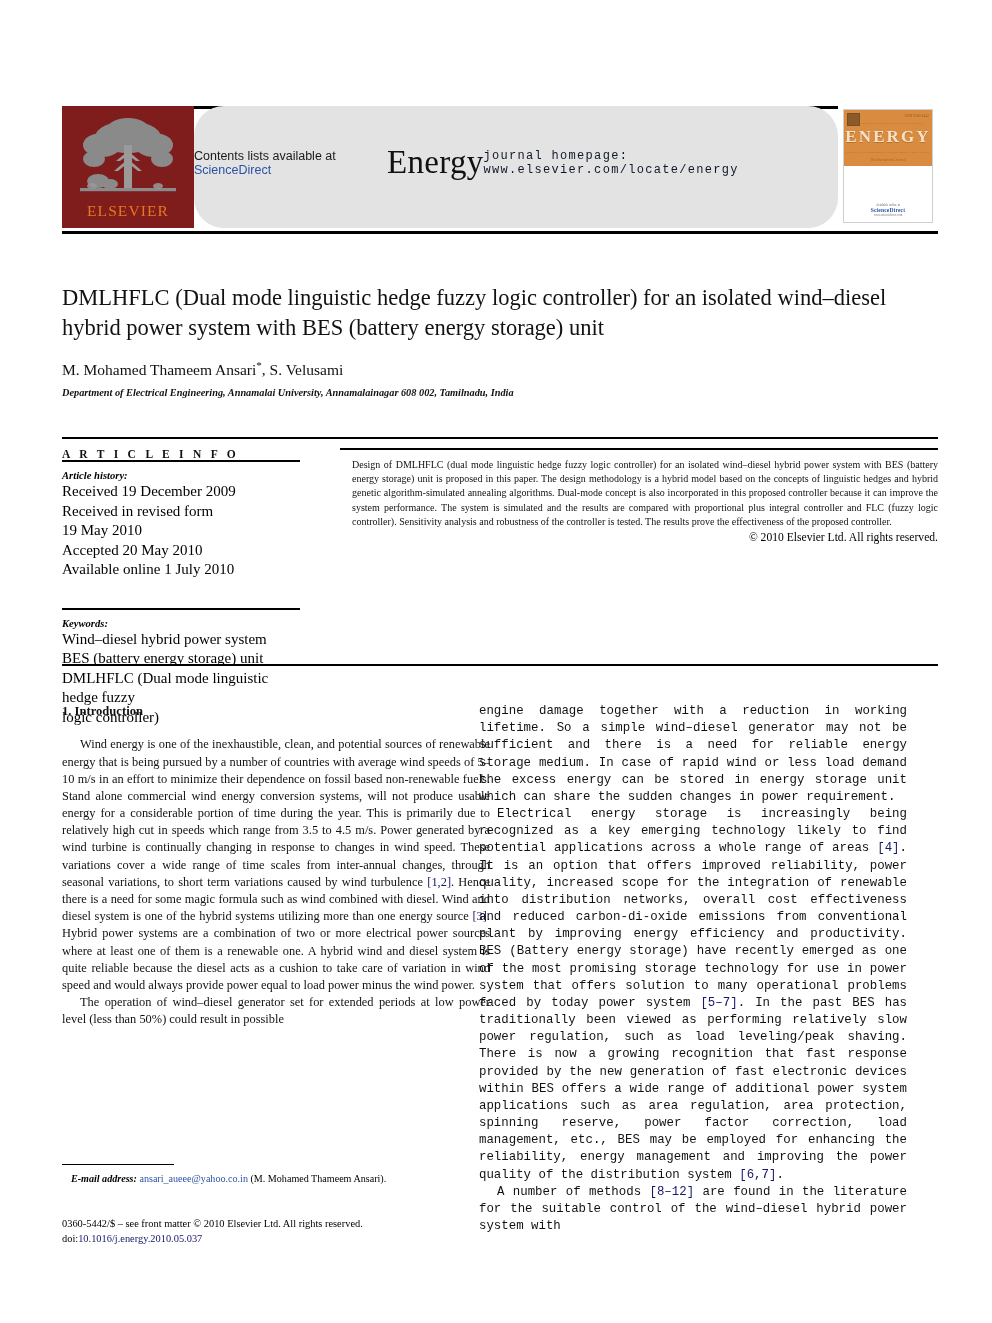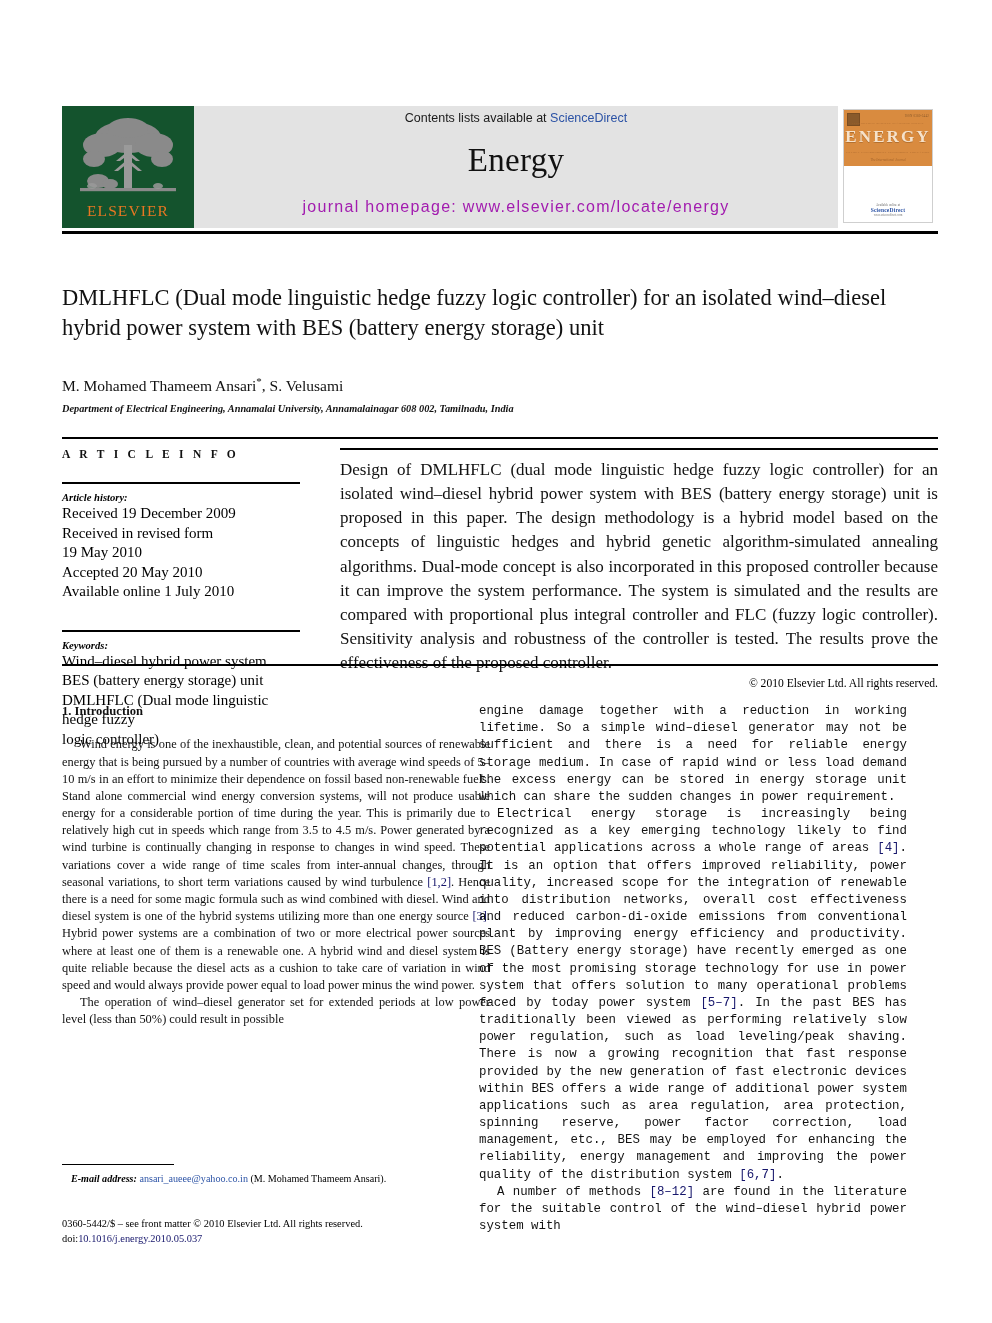--- a/index.html
+++ b/index.html
@@ -46,64 +46,65 @@
     height: 3px; background: #000;
   }
   .masthead-rule-bottom {
     position: absolute;
     top: 231px; left: 62px; width: 876px;
     height: 3px; background: #000;
   }
   .elsevier-logo {
     width: 132px;
     flex: 0 0 132px;
-    background: #14532d;
+    background: #7f1d1d;
     display: flex;
     flex-direction: column;
     align-items: center;
     justify-content: flex-start;
     padding-top: 9px;
   }
   .tree-svg { display: block; }
   .elsevier-word {
     font-family: "Liberation Serif", serif;
     font-size: 15.5px;
     letter-spacing: 1.1px;
     color: #e87722;
     font-weight: normal;
     margin-top: 1px;
   }
   .masthead-center {
     flex: 1 1 auto;
     background: #e3e3e3;
     display: flex;
-    flex-direction: column;
+    flex-direction: row;
     align-items: center;
     justify-content: center;
     position: relative;
     padding: 8px 0 16px 0;
+    border-radius: 30px;
   }
   .contents-line {
     font-family: "Liberation Sans", sans-serif;
     font-size: 12.5px;
     color: #1a1a1a;
   }
   .contents-line .sd-link { color: #2b52a5; }
   .journal-title {
     font-family: "Liberation Serif", serif;
     font-size: 33px;
     color: #111;
     margin: 17px 0 19px 0;
     letter-spacing: 0.3px;
   }
   .homepage-line {
-    font-family: Liberation Sans, sans-serif;
-    font-size: 16px;
+    font-family: Liberation Mono, monospace;
+    font-size: 12px;
     letter-spacing: 1.3px;
-    color: #a21caf;
+    color: #0f172a;
   }
   .cover-thumb {
     flex: 0 0 100px;
     width: 100px;
     background: #ffffff;
     display: flex;
     align-items: flex-start;
     justify-content: center;
     padding-top: 3px;
   }
@@ -170,21 +171,21 @@
     font-family: "Liberation Serif", serif;
     font-size: 22.5px;
     line-height: 1.32;
     font-weight: normal;
     color: #111;
     margin: 0;
   }
   .authors {
     font-family: "Liberation Serif", serif;
     font-size: 15.5px;
-    margin-top: 32px;
+    margin-top: 16px;
     color: #111;
   }
   .authors sup { font-size: 11px; }
   .affiliation {
     font-family: "Liberation Serif", serif;
     font-size: 10.3px;
     font-style: italic;
     font-weight: bold;
     margin-top: 8px;
     color: #111;
@@ -202,36 +203,37 @@
   .col-article-info {
     position: absolute; top: 448px; left: 62px; width: 238px;
   }
   .col-abstract {
     position: absolute; top: 448px; left: 340px; width: 598px;
   }
   .sec-label {
     font-family: "Liberation Serif", serif;
     font-size: 11.5px; font-weight: bold;
     letter-spacing: 3.3px;
-    margin-bottom: 22px;
+    margin-bottom: 0;
     color: #111;
   }
   .thin-rule { height: 2px; background: #000; margin-bottom: 8px; }
   .info-head {
     font-size: 10.6px; font-style: italic; font-weight: bold;
     margin: 0 0 1px 0;
   }
   .info-line { font-size: 15px; line-height: 1.30; }
   .history-block { margin-bottom: 28px; }
   .keyword-rule { height: 2px; background:#000; margin: 0 0 8px 0; }
   .abstract-text {
-    font-size: 17px;
+    font-size: 10px;
     line-height: 1.42;
     text-align: justify;
     color: #111;
+    margin-left: 12px;
   }
   .copyright-line {
     font-size: 11.6px;
     text-align: right;
     margin-top: 2px;
   }
 
   
   .body-col {
     position: absolute;

